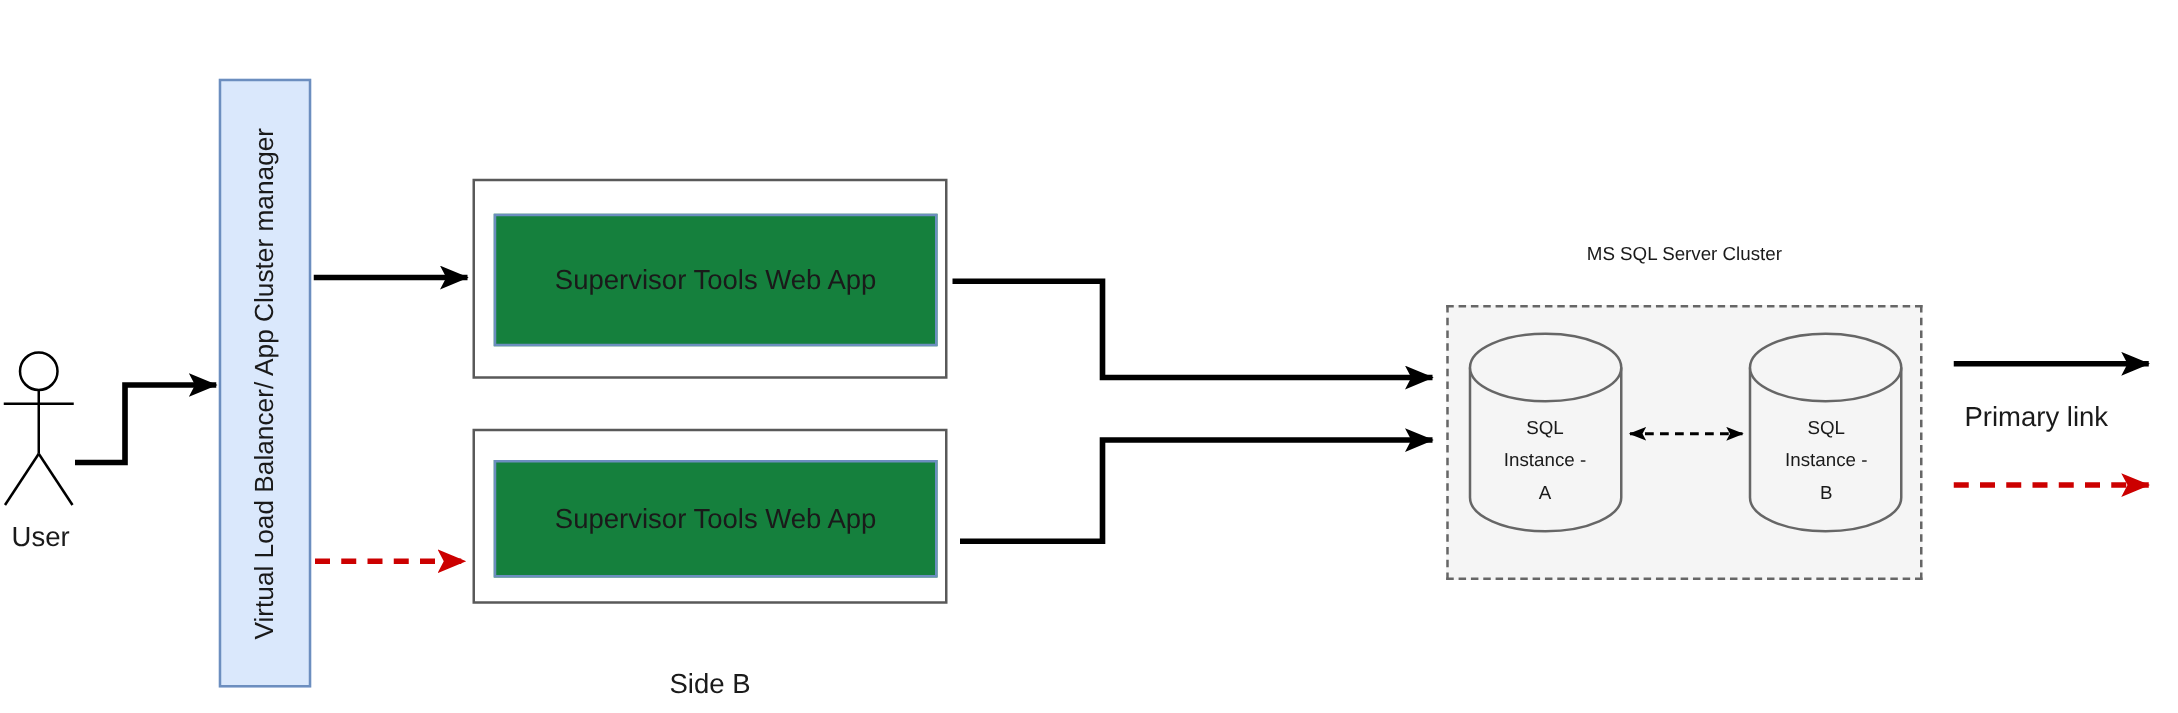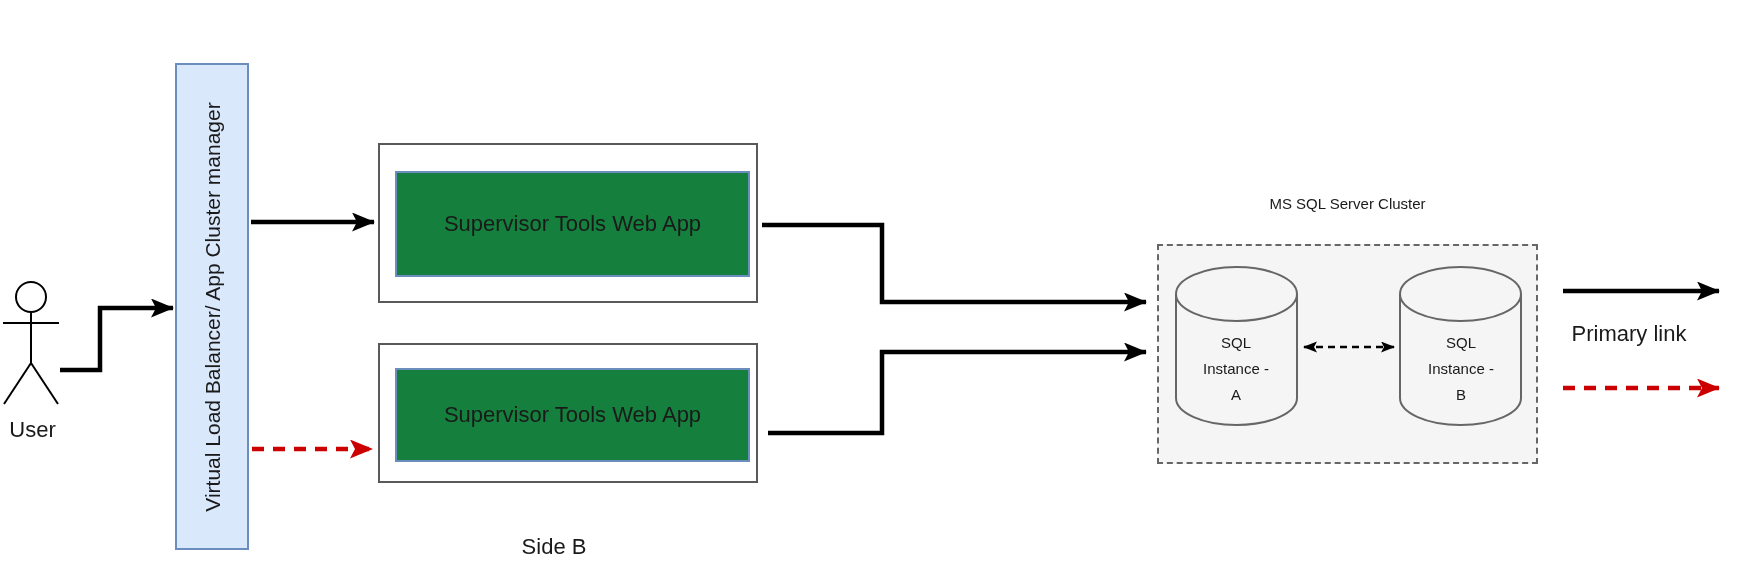--- a/index.html
+++ b/index.html
@@ -28,21 +28,21 @@
   }
   .side-a-app{left:395px;top:171px;width:355px;height:106px;}
   .side-b-app{left:395px;top:368px;width:355px;height:94px;}
   .cluster-box{
     left:1157px;top:244px;width:381px;height:220px;
     background:#f5f5f5;border:2px dashed #666666;
   }
   .lbl{position:absolute;z-index:3;text-align:center;font-size:22px;line-height:24px;}
   .user-lbl{left:-20px;top:418px;width:105px;}
   .side-a-lbl{left:378px;top:76px;width:380px;}
-  .side-b-lbl{left:364px;top:535px;width:380px;}
+  .side-b-lbl{left:378px;top:535px;width:380px;}
   .cluster-lbl{left:1157px;top:192px;width:381px;font-size:15px;}
   .cyl-lbl{
     width:150px;height:130px;display:flex;align-items:center;justify-content:center;
     white-space:pre-line;font-size:15px;line-height:26px;text-align:center;
   }
   .cyl-a-lbl{left:1161px;top:304px;}
   .cyl-b-lbl{left:1386px;top:304px;}
   .legend-primary-lbl{left:1544px;top:312px;width:170px;margin-top:10px;}
   .legend-secondary-lbl{left:1556px;top:415px;width:182px;}
 </style>

